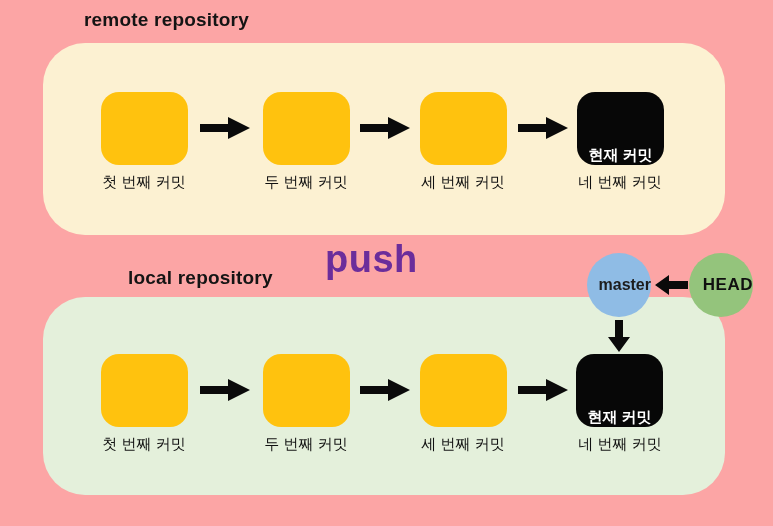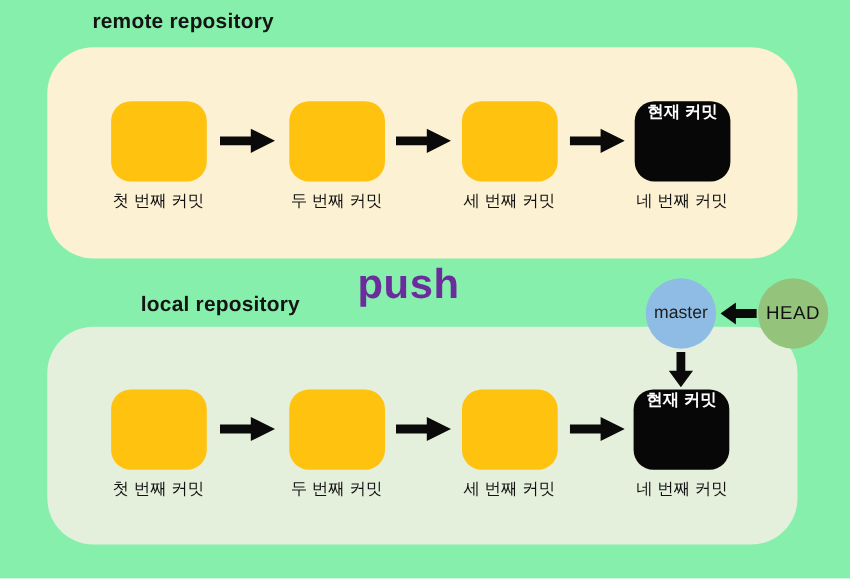--- a/index.html
+++ b/index.html
@@ -1,19 +1,19 @@
 <!DOCTYPE html>
 <html><head>
 <meta charset="utf-8">
 <style>
   html,body{margin:0;padding:0;background:#ffffff;}
   .stage{
     position:relative;
     width:773px;height:526px;
-    background:#86efac;
+    background:#fca5a5;
     font-family:"Liberation Sans","DejaVu Sans",sans-serif;
     overflow:hidden;
   }
   .repo-title{
     position:absolute;
     font-size:19px;font-weight:bold;color:#141414;
     letter-spacing:0.2px;
   }
   .panel{
     position:absolute;
@@ -21,41 +21,42 @@
   }
   .panel.remote{left:43px;top:43px;height:192px;background:#FCF1D2;}
   .panel.local{left:43px;top:297px;height:198px;background:#E4F0DB;}
   .commit{
     position:absolute;
     width:87px;height:73px;border-radius:18px;
     background:#FFC20E;
   }
   .commit.current{
     background:#070707;
-    display:flex;align-items:flex-start;justify-content:center;
+    display:flex;align-items:flex-end;justify-content:center;
   }
   .commit.current .box-text{
     color:#ffffff;font-size:15px;font-weight:600;white-space:nowrap;
   }
   .commit-label{
     position:absolute;
     width:160px;text-align:center;
     font-size:15px;font-weight:400;color:#111111;white-space:nowrap;
   }
   .arrow{position:absolute;line-height:0;}
   .push-label{
     position:absolute;left:325px;top:238px;
     font-size:38px;font-weight:bold;color:#6B2D9B;
     letter-spacing:0.5px;
   }
   .badge{
     position:absolute;
     width:64px;height:64px;border-radius:50%;
-    display:flex;align-items:center;justify-content:center;
+    display:flex;align-items:center;justify-content:flex-end;
     z-index:3;
+    font-weight:bold;
   }
   .badge.master{left:587px;top:253px;background:#8FBCE5;}
   .badge.master .badge-text{font-size:16px;color:#1d1d1d;}
   .badge.head{left:689px;top:253px;background:#94C47C;}
   .badge.head .badge-text{font-size:17px;color:#101010;letter-spacing:0.5px;}
   svg{display:block;}
 </style>
 </head>
 <body>
 

